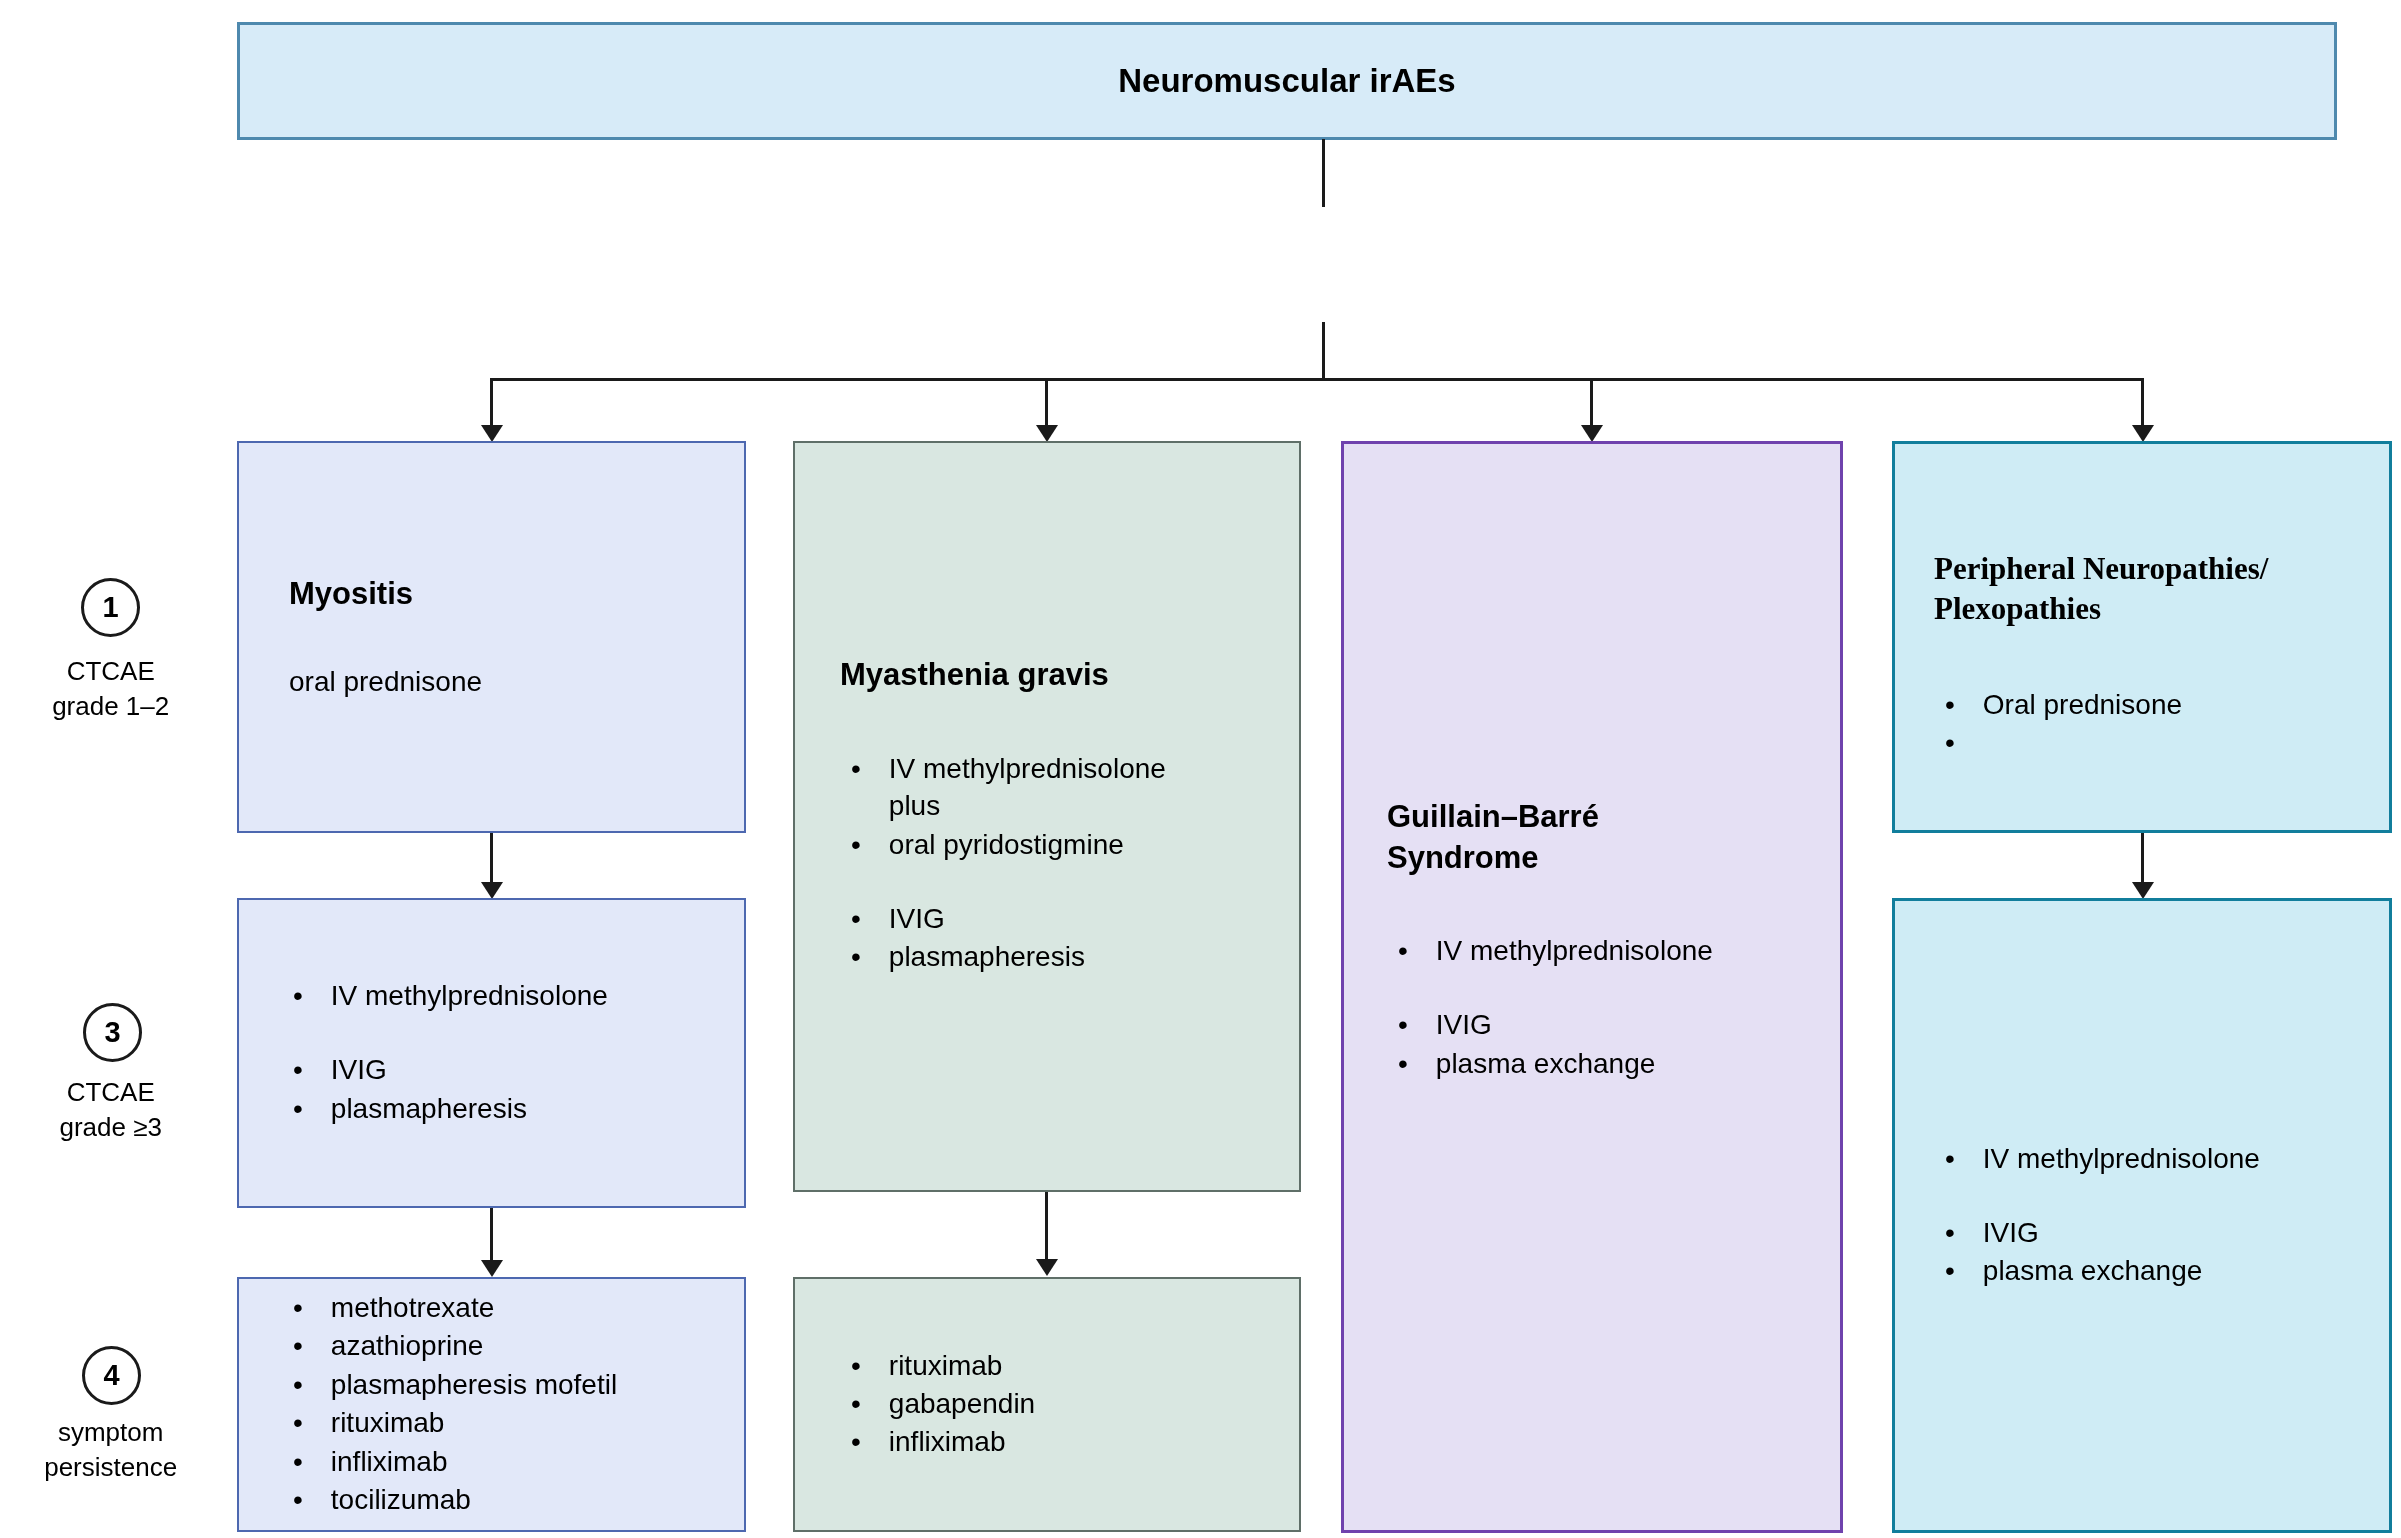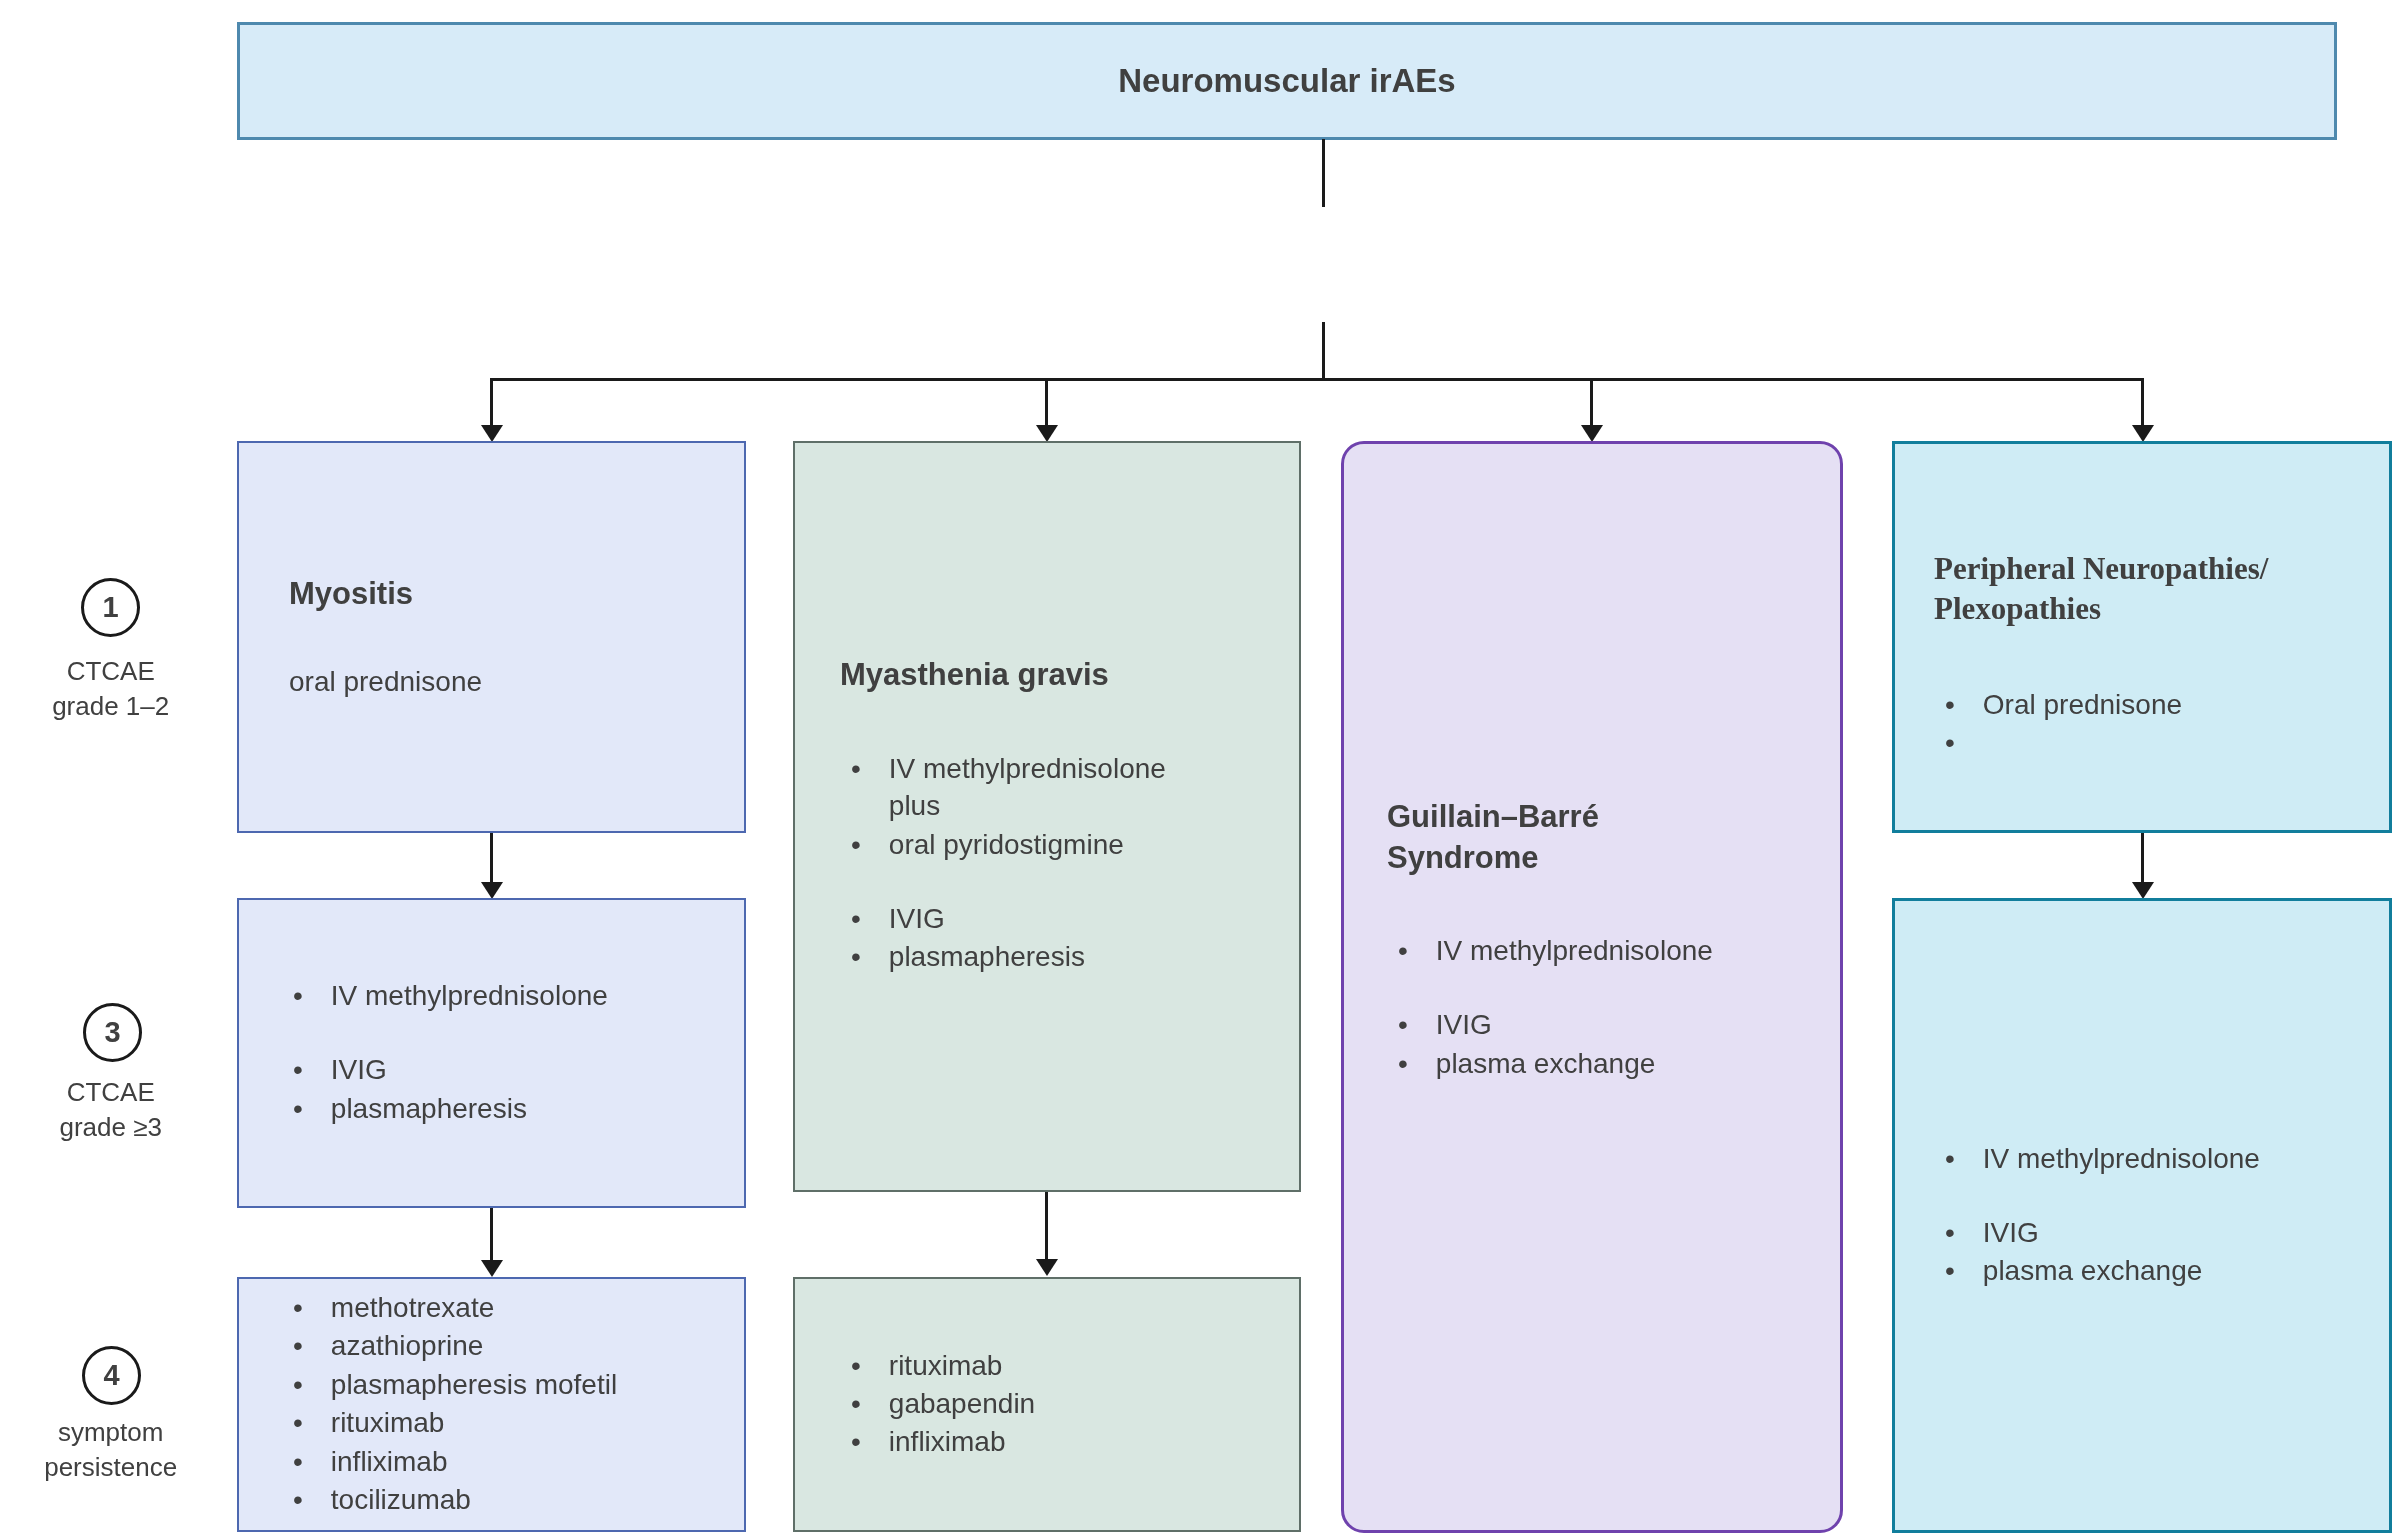--- a/index.html
+++ b/index.html
@@ -1,18 +1,18 @@
 <!DOCTYPE html>
 <html style="--line: #1a1a1a; --top-box-fill: #d7ebf8; --top-box-border: #4e89ae; --myositis-fill: #e2e8f9; --myositis-border: #4d68b0; --myasthenia-fill: #d9e7e1; --myasthenia-border: #5f6f68; --gbs-fill: #e5e0f4; --gbs-border: #6f42ad; --peripheral-fill: #cfecf5; --peripheral-border: #117e9c;font-size:12.4px"><head>
 <meta charset="utf-8">
 <style>
   html,body{margin:0;padding:0;background:#ffffff;}
   #canvas{
     position:relative;width:2401px;height:1538px;background:#ffffff;
-    font-family:"Liberation Sans",sans-serif;color:#404040;overflow:hidden;
+    font-family:"Liberation Sans",sans-serif;color:#000000;overflow:hidden;
   }
   .box{position:absolute;box-sizing:border-box;display:flex;flex-direction:column;
        justify-content:center;align-items:flex-start;}
   .center-text{justify-content:center;align-items:center;text-align:center;}
 
   
   .theme-top{background:var(--top-box-fill);border:3.1px solid var(--top-box-border);}
   .theme-myositis{background:var(--myositis-fill);border:2.3px solid var(--myositis-border);}
   .theme-myasthenia{background:var(--myasthenia-fill);border:2.3px solid var(--myasthenia-border);}
   .theme-gbs{background:var(--gbs-fill);border:3.1px solid var(--gbs-border);}
@@ -187,21 +187,21 @@
             <span class="bullet-text">gabapendin</span>
           </div>
           <div class="bullet-item">
             <span class="bullet-dot">•</span>
             <span class="bullet-text">infliximab</span>
           </div>
         </div>
       </div>
   </div>
 
-  <div class="box theme-gbs" style="left:1341px;top:441px;width:502px;height:1092px;padding:15.5px 15.5px 108px 43px;border-radius:23px;">
+  <div class="box theme-gbs" style="left:1341px;top:441px;width:502px;height:1092px;padding:15.5px 15.5px 108px 43px;">
     <div class="node-title" style="margin-bottom:54px;">Guillain–Barré
 Syndrome</div>
     <div class="bullets" style="padding-left:11px;">
         <div class="bullet-group">
           <div class="bullet-item">
             <span class="bullet-dot">•</span>
             <span class="bullet-text">IV methylprednisolone</span>
           </div>
         </div>
         <div class="bullet-group">

